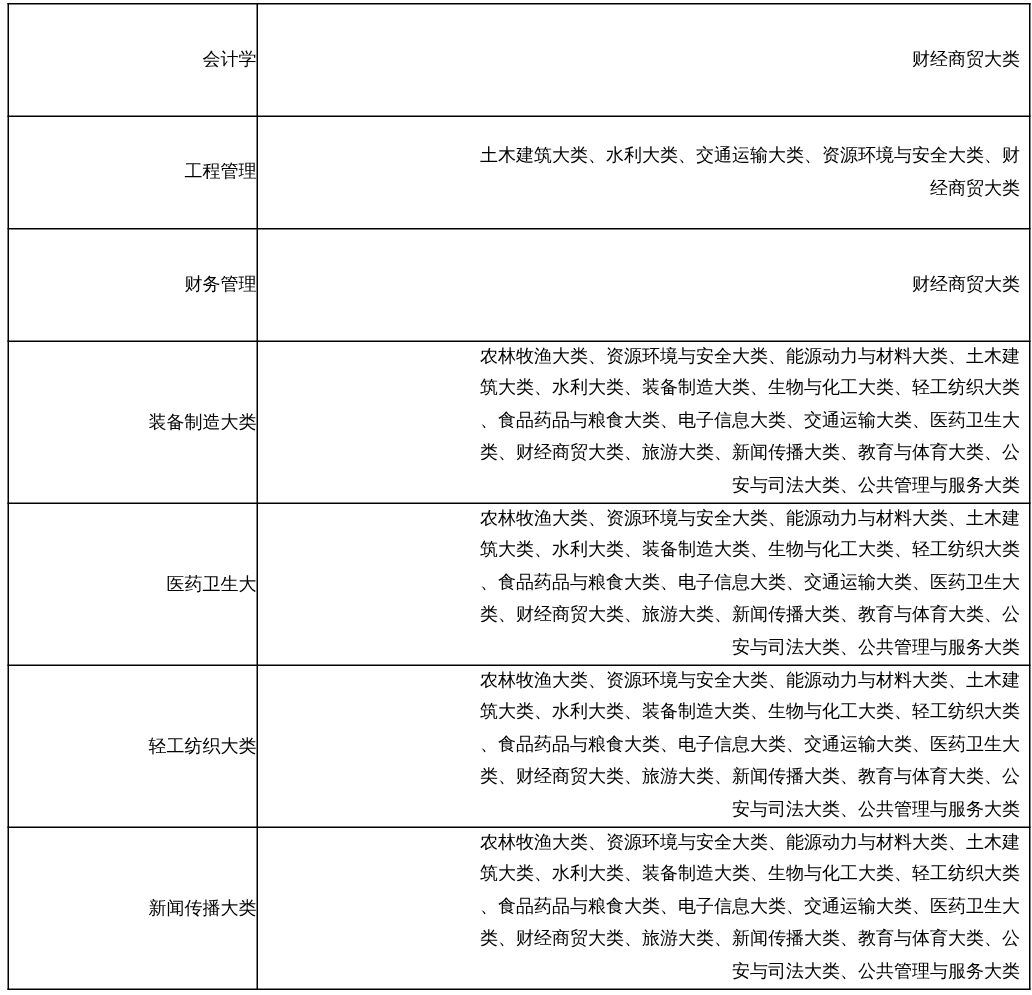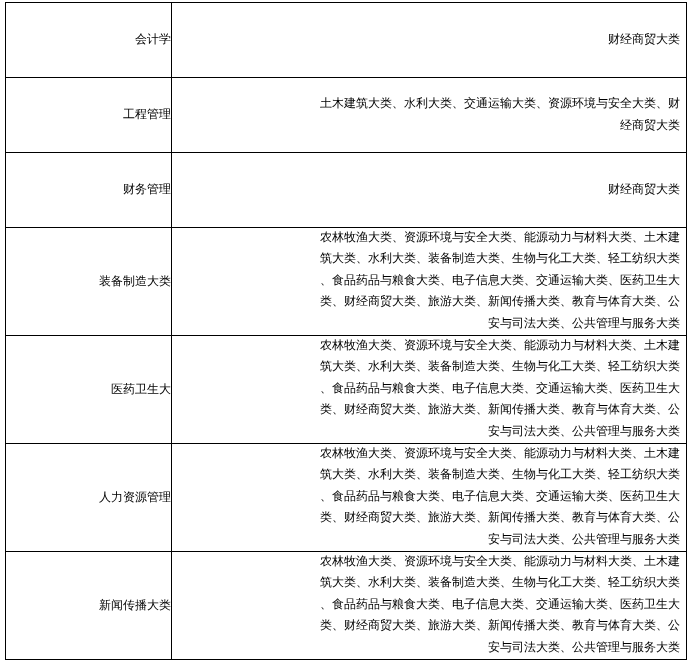--- a/index.html
+++ b/index.html
@@ -107,21 +107,21 @@
           <span class="cat-lines">
             <span class="cat-line first-of-tall">农林牧渔大类、资源环境与安全大类、能源动力与材料大类、土木建</span>
             <span class="cat-line">筑大类、水利大类、装备制造大类、生物与化工大类、轻工纺织大类</span>
             <span class="cat-line">、食品药品与粮食大类、电子信息大类、交通运输大类、医药卫生大</span>
             <span class="cat-line">类、财经商贸大类、旅游大类、新闻传播大类、教育与体育大类、公</span>
             <span class="cat-line">安与司法大类、公共管理与服务大类</span>
           </span>
         </td>
       </tr>
       <tr class="r-tall">
-        <td>人力资源管理</td>
+        <td>轻工纺织大类</td>
         <td>
           <span class="cat-lines">
             <span class="cat-line first-of-tall">农林牧渔大类、资源环境与安全大类、能源动力与材料大类、土木建</span>
             <span class="cat-line">筑大类、水利大类、装备制造大类、生物与化工大类、轻工纺织大类</span>
             <span class="cat-line">、食品药品与粮食大类、电子信息大类、交通运输大类、医药卫生大</span>
             <span class="cat-line">类、财经商贸大类、旅游大类、新闻传播大类、教育与体育大类、公</span>
             <span class="cat-line">安与司法大类、公共管理与服务大类</span>
           </span>
         </td>
       </tr>

